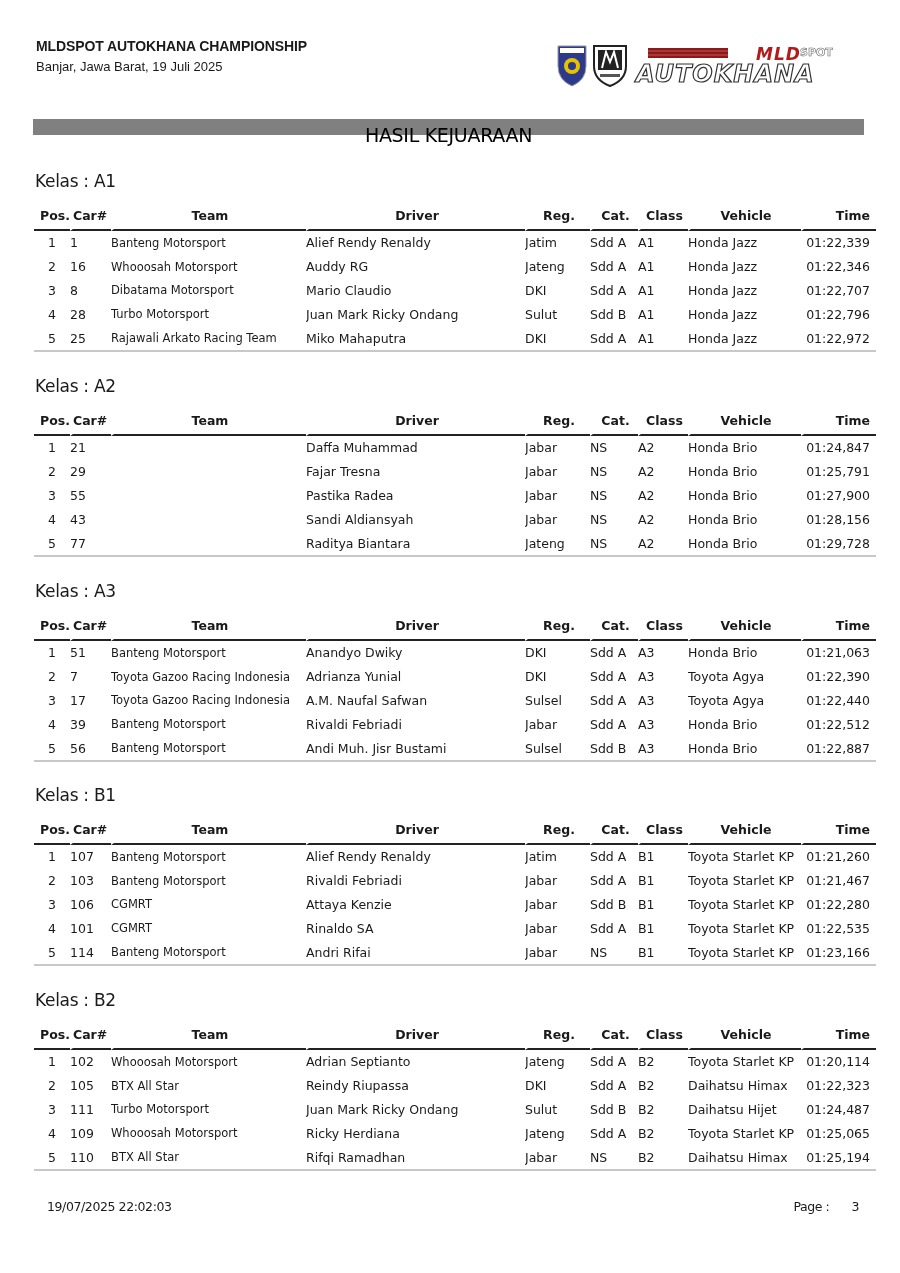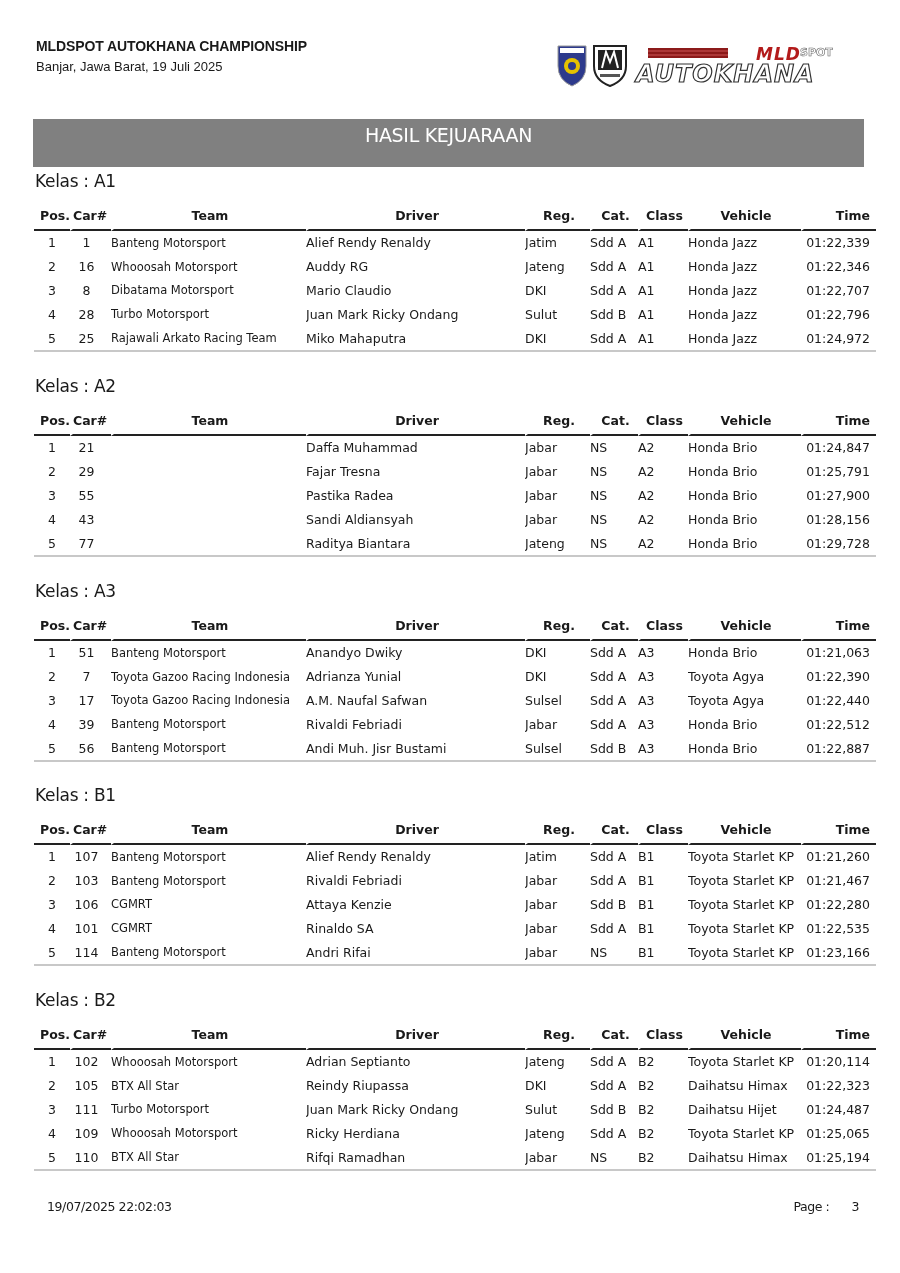--- a/index.html
+++ b/index.html
@@ -3,36 +3,36 @@
 <meta charset="utf-8">
 <style>
   html, body { margin: 0; padding: 0; background: #ffffff; }
   body { width: 900px; height: 1273px; position: relative; overflow: hidden; color: #1a1a1a;
          font-family: "Liberation Sans", sans-serif; }
   .header { position: absolute; left: 36px; top: 36px; }
   .h-title { font-weight: bold; font-size: 14px; line-height: 20px; letter-spacing: -0.1px; }
   .h-sub { font-size: 14.5px; line-height: 22px; }
   .h-loc { font-size: 13px; line-height: 22px; }
   .logo { position: absolute; left: 556px; top: 42px; width: 292px; height: 46px; }
-  .banner { position: absolute; left: 33px; top: 119px; width: 831px; height: 48px; background: #808080;
-            color: #ffffff; text-align: center; font-family: "DejaVu Sans", sans-serif; font-size: 19px;
+  .banner { position: absolute; left: 33px; top: 119px; width: 831px; height: 16px; background: #808080;
+            color: #000000; text-align: center; font-family: "DejaVu Sans", sans-serif; font-size: 19px;
             line-height: 32px; letter-spacing: -0.3px; }
   .section { position: absolute; left: 34px; width: 830px; }
   .kelas { font-family: "DejaVu Sans", sans-serif; font-size: 17px; line-height: 20px; margin-left: 1px;
            letter-spacing: -0.3px; }
   table { border-collapse: separate; border-spacing: 0; width: 830px; margin-top: 16px; table-layout: fixed;
           font-family: "DejaVu Sans", sans-serif; }
   th { font-size: 12.5px; font-weight: bold; text-align: center; padding: 0 0 6px 0; height: 16px;
        border-bottom: 2px solid #222; position: relative; }
   th.gap { border-left: 3px solid #fff; }
   td { font-size: 12.5px; height: 23.8px; padding: 0; white-space: nowrap; overflow: hidden; }
   td.team { font-size: 11.5px; }
   tbody tr:last-child td { border-bottom: 2px solid #c8c8c8; }
   .c-pos { width: 36px; text-align: center; }
-  .c-car { width: 30px; text-align: center; padding-right: 8px; margin-top: 43px; }
+  .c-car { width: 30px; text-align: left; padding-right: 8px; margin-top: 43px; }
   .c-team { width: 192px; }
   .c-driver { width: 216px; }
   .c-reg { width: 62px; }
   .c-cat { width: 45px; }
   .c-class { width: 47px; }
   .c-veh { width: 110px; }
   .c-time { width: 66px; text-align: right; padding-right: 6px; }
   th.c-pos { text-align: right; }
   th.c-time { text-align: right; }
   .footer { position: absolute; left: 47px; top: 1199px; width: 812px; font-family: "DejaVu Sans", sans-serif;
@@ -139,21 +139,21 @@
           </tr>
           <tr>
             <td class="c-pos">5</td>
             <td class="c-car">25</td>
             <td class="c-team team">Rajawali Arkato Racing Team</td>
             <td class="c-driver">Miko Mahaputra</td>
             <td class="c-reg">DKI</td>
             <td class="c-cat">Sdd A</td>
             <td class="c-class">A1</td>
             <td class="c-veh">Honda Jazz</td>
-            <td class="c-time">01:24,972</td>
+            <td class="c-time">01:22,972</td>
           </tr>
         </tbody>
       </table>
     </div>
     <div class="section" style="top: 376px;">
       <div class="kelas">Kelas : A2</div>
       <table>
         <thead>
           <tr>
             <th class="c-pos">Pos.</th>

